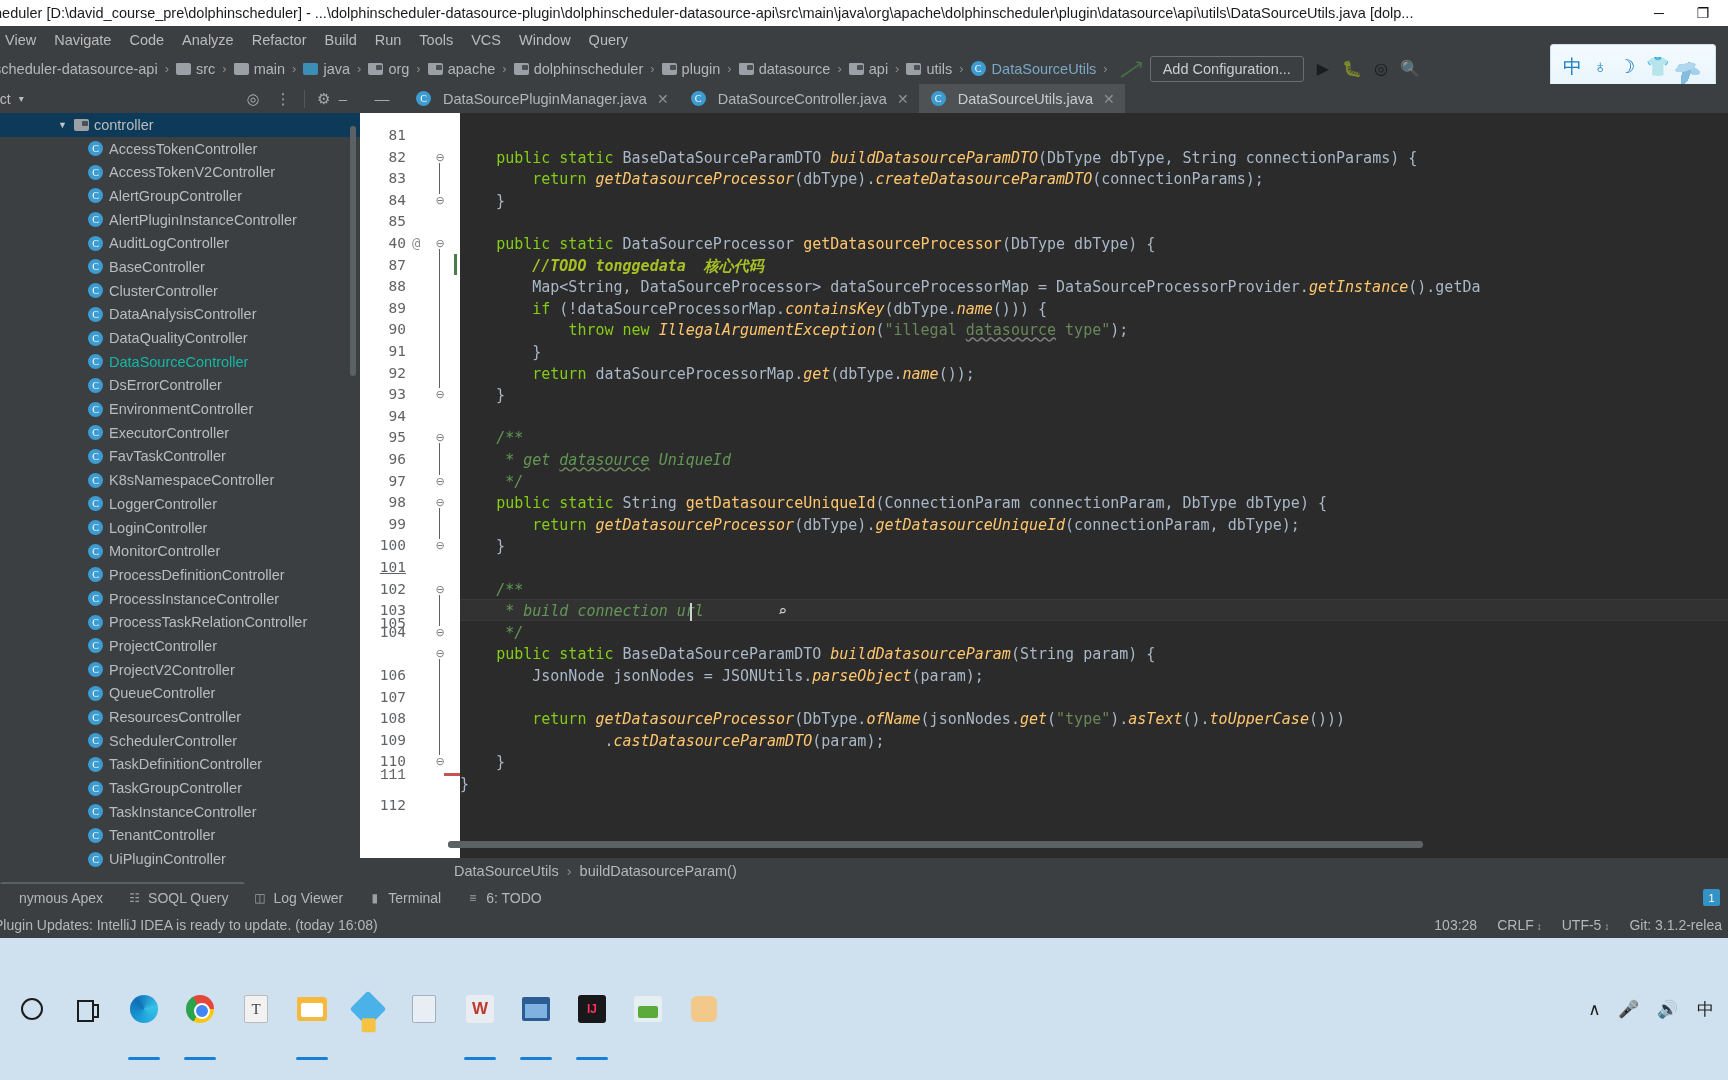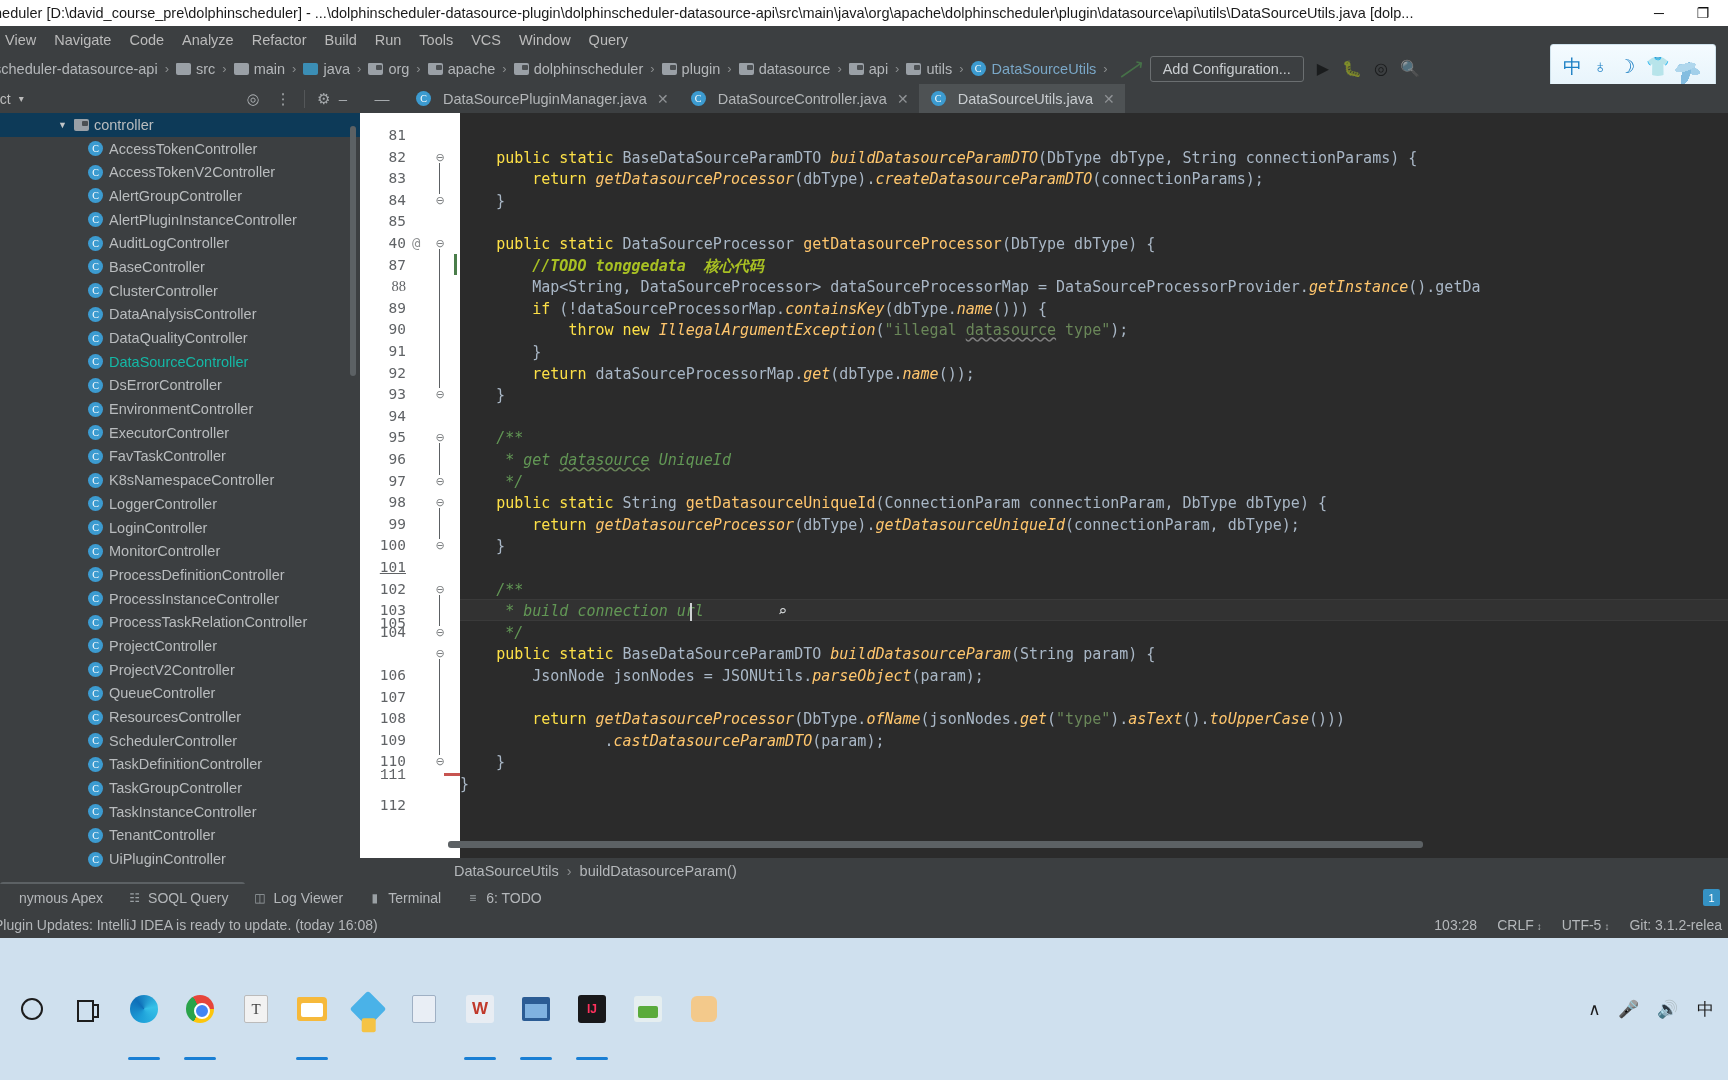--- a/index.html
+++ b/index.html
@@ -173,21 +173,21 @@
     background: #323232; border-top: 1px solid #3a3a3a; border-bottom: 1px solid #3a3a3a;
   }
   .caret {
     position: absolute; width: 2px; height: 18px; background: #cfd2d4;
   }
   .mousecursor {
     position: absolute; color: #d8dbdd; font-size: 15px;
     font-family: "DejaVu Sans Mono", monospace;
   }
 
-  .kw   { color: #fde047; }
+  .kw   { color: #84cc16; }
   .mth  { color: #ffc66d; }
   .mthi { color: #ffc66d; font-style: italic; }
   .str  { color: #6a8759; }
   .cmt  { color: #629755; font-style: italic; }
   .todo { color: #a8c023; font-style: italic; font-weight: bold; }
   .sqig { text-decoration: underline wavy #6a8759; text-decoration-skip-ink: none; }
   .sqig2 { text-decoration: underline wavy #808080; text-decoration-skip-ink: none; }
 
   .ed-hscroll {
     position: absolute; left: 448px; top: 841px; width: 975px; height: 7px;
@@ -550,21 +550,21 @@
 
   <div class="editor">
     <div class="gutter" id="gutter">
         <div class="ln" style="top: 14px;">81</div>
         <div class="ln" style="top: 35.6px;">82</div>
         <div class="ln" style="top: 57.2px;">83</div>
         <div class="ln" style="top: 78.8px;">84</div>
         <div class="ln" style="top: 100.4px;">85</div>
         <div class="ln" style="top: 122px;">40</div>
         <div class="ln" style="top: 143.6px;">87</div>
-        <div class="ln" style="top: 165.2px; font-family: Liberation Serif, serif;">88</div>
+        <div class="ln" style="top: 165.2px;">88</div>
         <div class="ln" style="top: 186.8px;">89</div>
         <div class="ln" style="top: 208.4px;">90</div>
         <div class="ln" style="top: 230px;">91</div>
         <div class="ln" style="top: 251.6px;">92</div>
         <div class="ln" style="top: 273.2px;">93</div>
         <div class="ln" style="top: 294.8px;">94</div>
         <div class="ln" style="top: 316.4px;">95</div>
         <div class="ln" style="top: 338px;">96</div>
         <div class="ln" style="top: 359.6px;">97</div>
         <div class="ln" style="top: 381.2px;">98</div>

